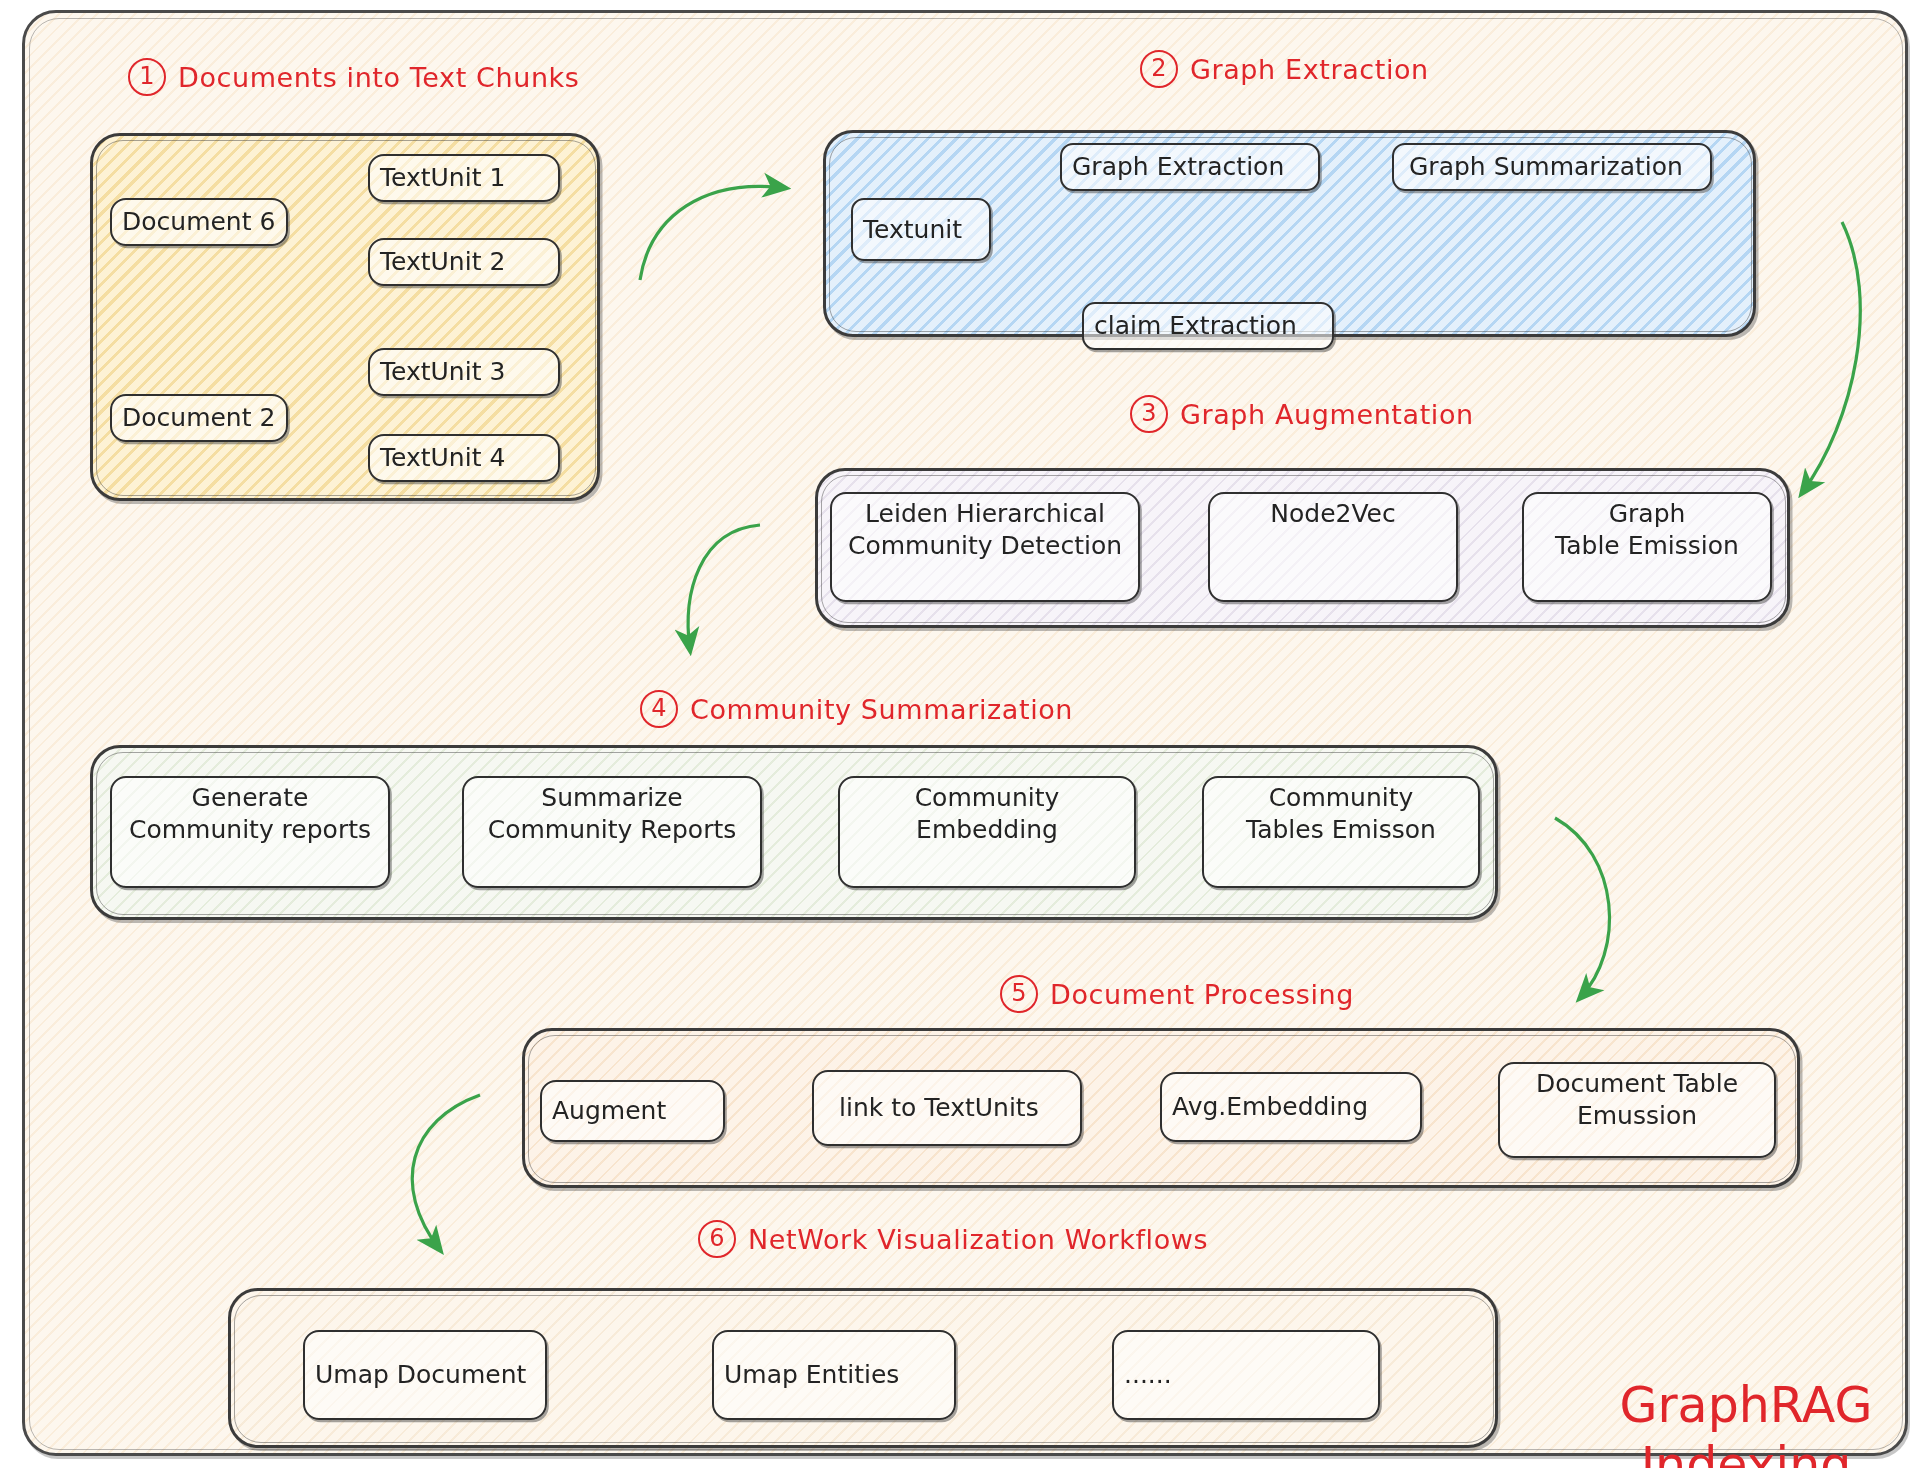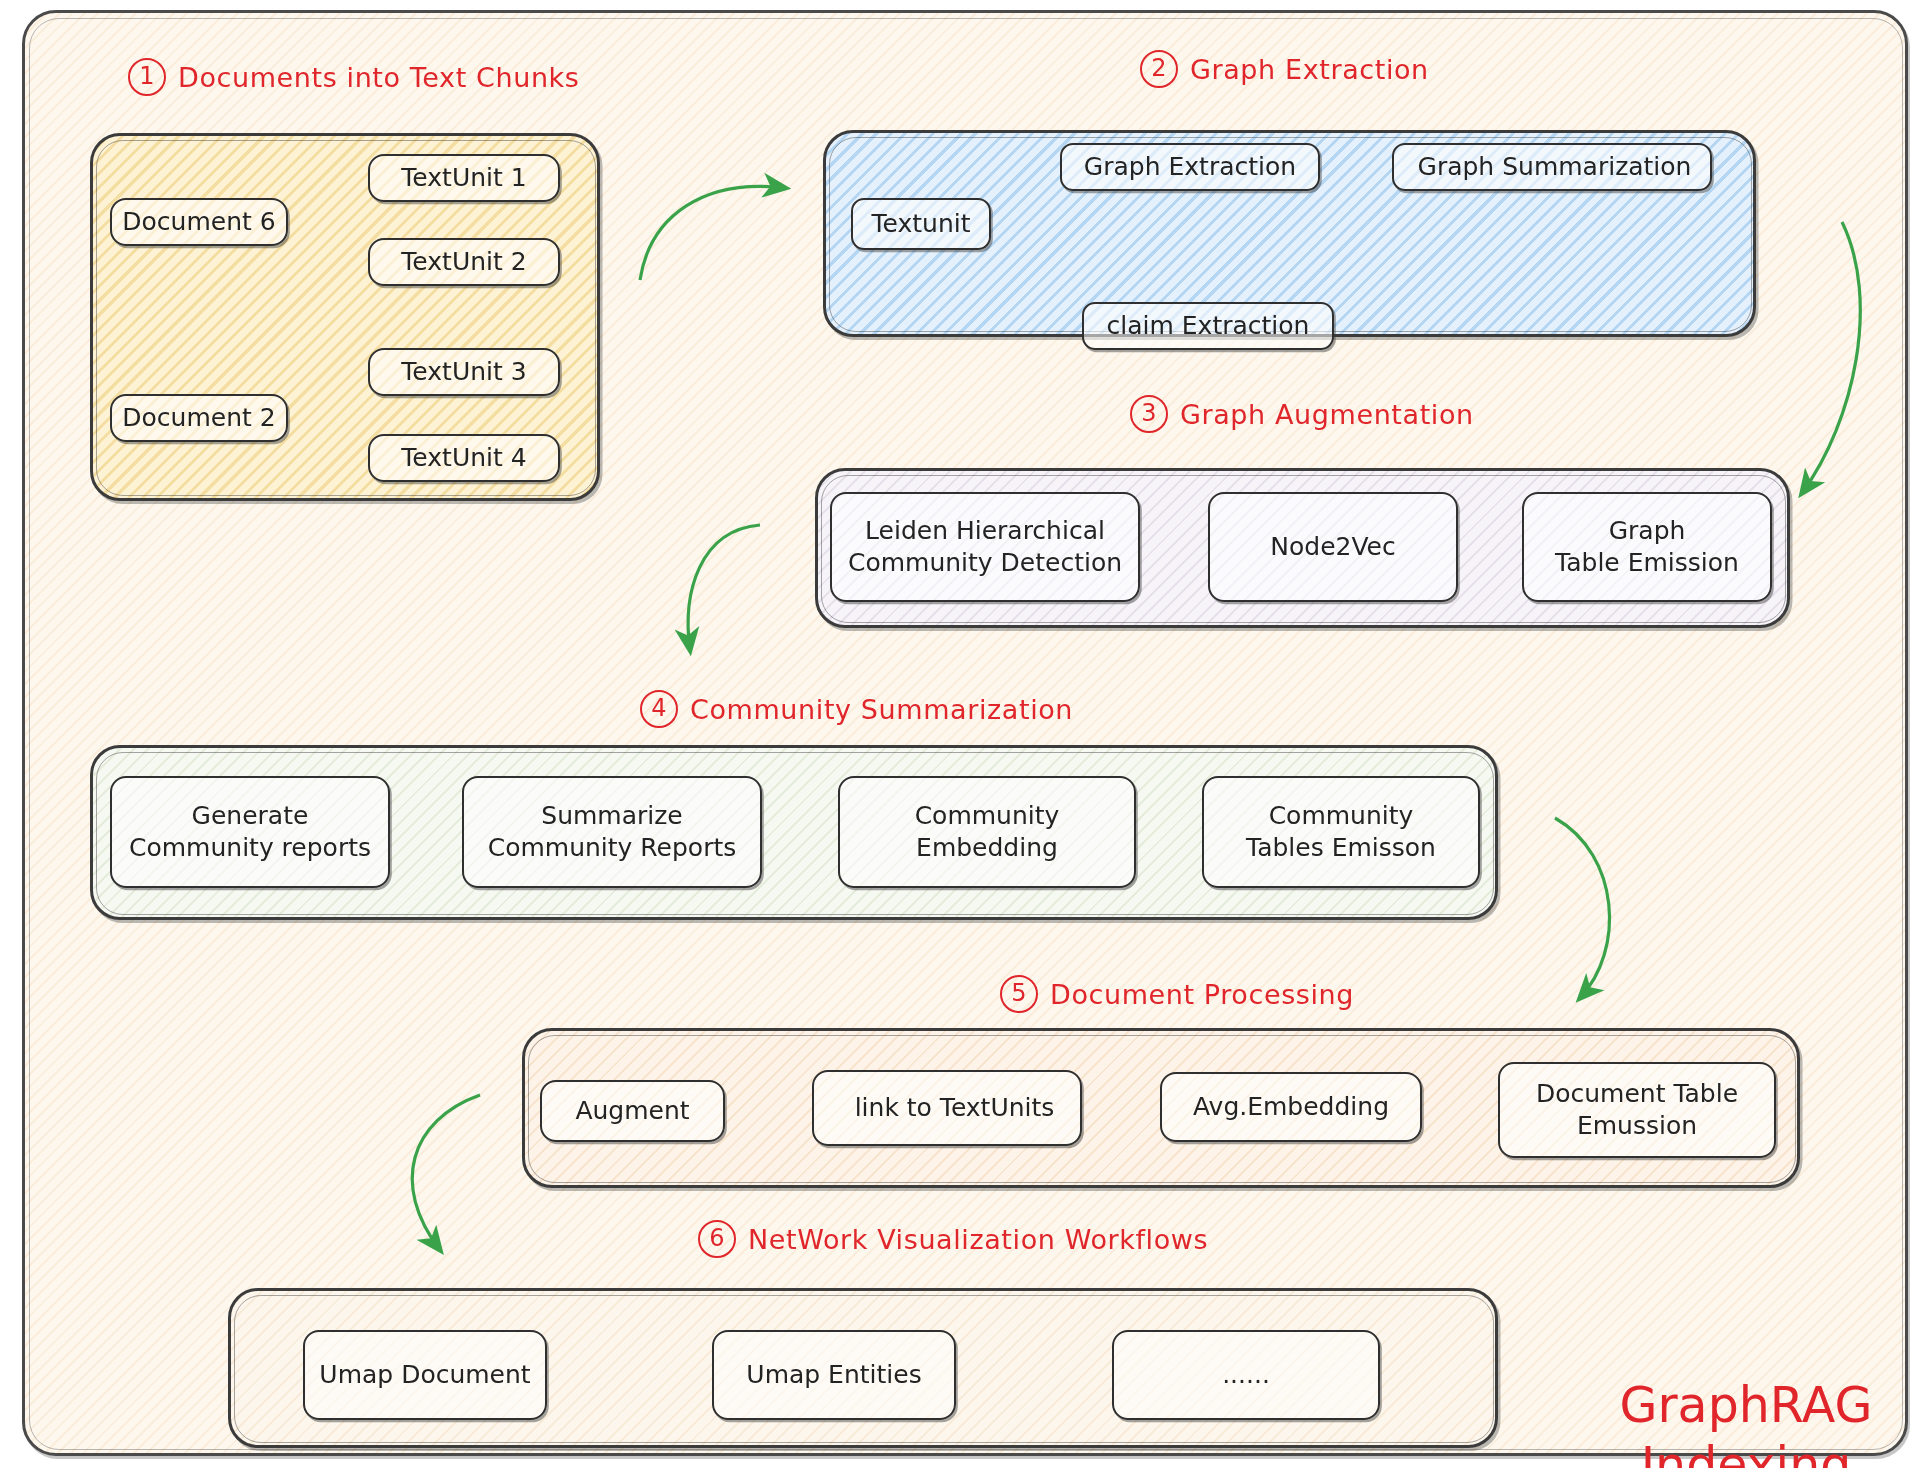--- a/index.html
+++ b/index.html
@@ -120,21 +120,20 @@
     background-image: repeating-linear-gradient(-45deg,
       rgba(238,214,180,0.35) 0px, rgba(238,214,180,0.35) 2px,
       rgba(255,255,255,0) 2px, rgba(255,255,255,0) 10px);
   }
 
   
   .node {
     position: absolute;
     display: flex;
     align-items: center;
-    justify-content: center;
     text-align: center;
     border: 2.6px solid #2f2f2f;
     border-radius: 16px;
     background: rgba(255,255,255,0.55);
     color: #232323;
     font-size: 25px;
     line-height: 1.28;
     box-sizing: border-box;
     padding: 4px 10px;
     box-shadow: 1.8px 2.2px 0 rgba(55,55,55,0.45);
@@ -232,21 +231,21 @@
   <div class="node" style="left:368px; top:434px; width:192px; height:48px;">
     <span>TextUnit 4</span>
   </div>
 
   <div class="sec-head" style="left:1140px; top:50px;">
     <span class="sec-num">2</span>
     <span class="sec-label">Graph Extraction</span>
   </div>
   <div class="panel blue" style="left:823px; top:130px; width:933px; height:207px;"></div>
 
-  <div class="node tight" style="left:851px; top:198px; width:140px; height:52px;">
+  <div class="node tight" style="left:851px; top:198px; width:140px; height:63px;">
     <span>Textunit</span>
   </div>
   <div class="node tight" style="left:1060px; top:143px; width:260px; height:48px;">
     <span>Graph Extraction</span>
   </div>
   <div class="node tight" style="left:1082px; top:268px; width:252px; height:48px;margin-top:34px;">
     <span>claim Extraction</span>
   </div>
   <div class="node tight" style="left:1392px; top:143px; width:320px; height:48px;padding-left:15px;">
     <span>Graph Summarization</span>

